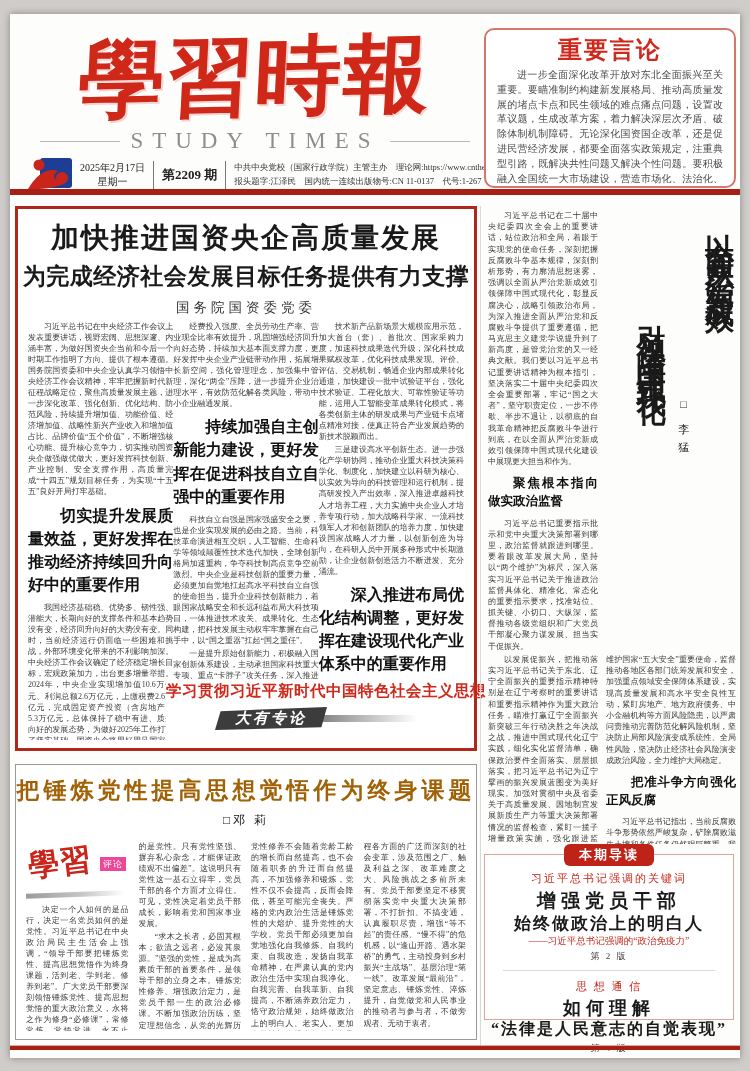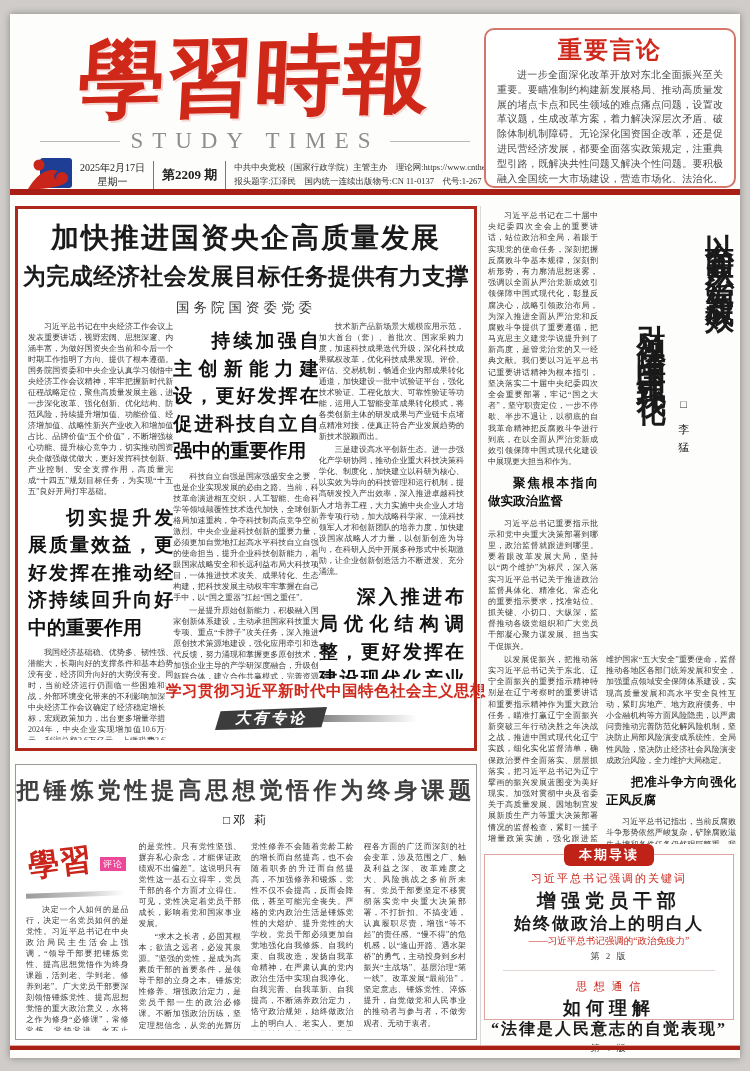--- a/index.html
+++ b/index.html
@@ -66,40 +66,40 @@
   }
   .main-box .h1{margin:10px 4px 0;text-align:center;font-size:28px;font-weight:900;color:#1a1a1a;letter-spacing:2px;white-space:nowrap;}
   .main-box .h2{margin:4px 2px 0;text-align:center;font-size:23px;font-weight:900;color:#1a1a1a;letter-spacing:0.5px;white-space:nowrap;}
   .main-box .byline{margin:7px 0 0;text-align:center;font-size:13.5px;color:#333;letter-spacing:4px;}
   .main-cols{
     position:absolute;left:10px;right:10px;top:112px;bottom:8px;
     display:flex;gap:0;overflow:hidden;
   }
   .main-cols .col{flex:1;overflow:hidden;font-size:8px;line-height:1.38;color:#3a3a3a;text-align:justify;}
   .col p{margin:0 0 2px;text-indent:2em;}
-  .col .sub{font-size:19px;font-weight:700;color:#111;line-height:1.45;margin:6px 0;text-indent:2em;text-align:justify;}
+  .col .sub{font-size:16px;font-weight:700;color:#111;line-height:1.45;margin:6px 0;text-indent:2em;text-align:justify;}
   .turn{font-weight:700;}
   .slogan-wrap{
     position:absolute;right:8px;bottom:5px;width:300px;height:62px;
     background:#fff;text-align:left;padding-top:2px;
   }
   .slogan{font-size:15.5px;font-weight:900;color:#cf281c;letter-spacing:0.5px;white-space:nowrap;}
   .badge-row{display:flex;align-items:center;justify-content:center;margin-top:5px;}
   .badge{
     background:#3c3c3c;color:#fff;font-style:italic;font-weight:700;font-size:15px;
     padding:2px 20px;clip-path:polygon(5% 18%,100% 0,95% 88%,0 100%);
     letter-spacing:3px;white-space:nowrap;
   }
   .badge-tail{height:7px;width:95px;background:linear-gradient(to right,#858585,rgba(130,130,130,0));margin-left:-5px;}
   
   .bottom-box{
     position:absolute;left:5px;top:750px;width:462px;height:276px;
     border:1px solid #9a9a9a;background:#fff;box-sizing:border-box;overflow:hidden;
   }
-  .bottom-box .h1{margin:10px 0 0;text-align:center;font-size:23px;font-weight:900;color:#404040;letter-spacing:4px;white-space:nowrap;}
+  .bottom-box .h1{margin:10px 0 0;text-align:center;font-size:23px;font-weight:900;color:#a16207;letter-spacing:4px;white-space:nowrap;}
   .bottom-box .author{margin:6px 0 0;text-align:center;font-size:12px;color:#222;letter-spacing:3px;}
   .bottom-cols{
     position:absolute;left:10px;right:10px;top:76px;bottom:8px;
     display:flex;gap:10px;overflow:hidden;
   }
   .bottom-cols .col{flex:1;overflow:hidden;font-size:8px;line-height:1.38;color:#3a3a3a;text-align:justify;}
   .xx-logo{height:58px;position:relative;margin-bottom:5px;}
   .xx-main{
     position:absolute;left:2px;top:0;font-size:31px;font-weight:900;color:#c9251a;
     transform:rotate(-7deg);font-family:"DejaVu Serif",serif;letter-spacing:1px;
@@ -200,20 +200,21 @@
     <div class="h1">加快推进国资央企高质量发展</div>
     <div class="h2">为完成经济社会发展目标任务提供有力支撑</div>
     <div class="byline">国务院国资委党委</div>
     <div class="main-cols">
       <div class="col">
         <p>习近平总书记在中央经济工作会议上发表重要讲话，视野宏阔、思想深邃、内涵丰富，为做好国资央企当前和今后一个时期工作指明了方向、提供了根本遵循。国务院国资委和中央企业认真学习领悟中央经济工作会议精神，牢牢把握新时代新征程战略定位，聚焦高质量发展主题，进一步深化改革、强化创新、优化结构、防范风险，持续提升增加值、功能价值、经济增加值、战略性新兴产业收入和增加值占比、品牌价值“五个价值”，不断增强核心功能、提升核心竞争力，切实推动国资央企做强做优做大，更好发挥科技创新、产业控制、安全支撑作用，高质量完成“十四五”规划目标任务，为实现“十五五”良好开局打牢基础。</p>
         <div class="sub">切实提升发展质量效益，更好发挥在推动经济持续回升向好中的重要作用</div>
         <p>我国经济基础稳、优势多、韧性强、潜能大，长期向好的支撑条件和基本趋势没有变，经济回升向好的大势没有变。同时，当前经济运行仍面临一些困难和挑战，外部环境变化带来的不利影响加深。中央经济工作会议确定了经济稳定增长目标，宏观政策加力，出台更多增量举措。2024年，中央企业实现增加值10.6万亿元、利润总额2.6万亿元，上缴税费2.6万亿元，完成固定资产投资（含房地产）5.3万亿元，总体保持了稳中有进、质效向好的发展态势，为做好2025年工作打下了坚实基础。国资央企将用好用足国家一系列稳增长支持政策，以高质量发展为鲜明导向，以实施提质增效、价值创造行动为重要抓手，全力以赴实现“一利五率”“一增一稳四提升”的目标，即利润总额稳定增长，资产负债率总体稳定，净资产收益率、研发</p>
       </div>
       <div class="col">
+        <p>经费投入强度、全员劳动生产率、营业现金比率有效提升，巩固增强经济回升向好态势，持续加大基本面支撑力度，更好发挥中央企业产业链带动作用，拓展增长新空间，强化管理理念，加强集中管理，深化“两金”压降，进一步提升企业治理水平，有效防范化解各类风险，带动中小企业融通发展。</p>
         <div class="sub">持续加强自主创新能力建设，更好发挥在促进科技自立自强中的重要作用</div>
         <p>科技自立自强是国家强盛安全之要，也是企业实现发展的必由之路。当前，科技革命演进相互交织，人工智能、生命科学等领域颠覆性技术迭代加快，全球创新格局加速重构，争夺科技制高点竞争空前激烈。中央企业是科技创新的重要力量，必须更加自觉地扛起高水平科技自立自强的使命担当，提升企业科技创新能力，着眼国家战略安全和长远利益布局大科技项目，一体推进技术攻关、成果转化、生态构建，把科技发展主动权牢牢掌握在自己手中，以“国之重器”扛起“国之重任”。</p>
         <p>一是提升原始创新能力，积极融入国家创新体系建设，主动承担国家科技重大专项、重点“卡脖子”攻关任务，深入推进原创技术策源地建设，强化应用牵引和迭代反馈，努力涌现和掌握更多原创技术，加强企业主导的产学研深度融合，升级创新联合体，建立合作共赢模式，完善资源共享、风险共担机制，建立科技型企业梯度培育体系，着力打造独角兽企业、领军企业和科技领军企业，切实发挥引领带动作用。</p>
 
       </div>
       <div class="col">
         <p>技术新产品新场景大规模应用示范，加大首台（套）、首批次、国家采购力度，加速科技成果迭代升级，深化科技成果赋权改革，优化科技成果发现、评价、评估、交易机制，畅通企业内部成果转化通道，加快建设一批中试验证平台，强化技术验证、工程化放大、可靠性验证等功能，运用人工智能变革成果转化模式，将各类创新主体的研发成果与产业链卡点堵点精准对接，使真正符合产业发展趋势的新技术脱颖而出。</p>
         <p>三是建设高水平创新生态。进一步强化产学研协同，推动企业重大科技决策科学化、制度化，加快建立以科研为核心、以实效为导向的科技管理和运行机制，提高研发投入产出效率，深入推进卓越科技人才培养工程，大力实施中央企业人才培养专项行动，加大战略科学家、一流科技领军人才和创新团队的培养力度，加快建设国家战略人才力量，以创新创造为导向，在科研人员中开展多种形式中长期激励，让企业创新创造活力不断迸发、充分涌流。</p>
         <div class="sub">深入推进布局优化结构调整，更好发挥在建设现代化产业体系中的重要作用</div>
         <p><span>加大调整优化力度，实现布局结构与时俱进，既是中央企业增强功能转换、培育发展新质生产力的迫切需要，也是充分发挥战略支撑作用、更好助力现代化产业体系建设的重大举措。</span><span class="turn">（下转2版）</span></p>

